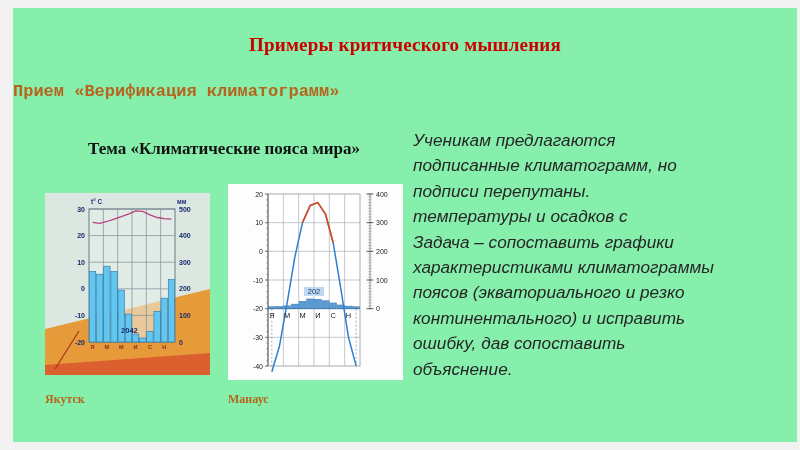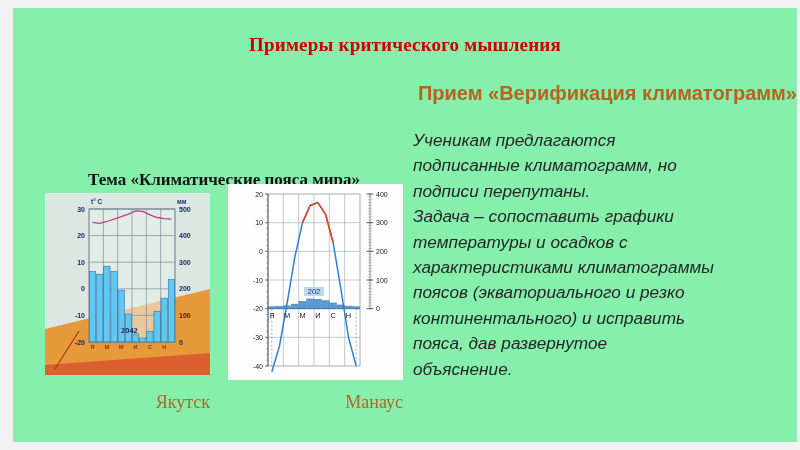--- a/index.html
+++ b/index.html
@@ -19,49 +19,48 @@
   .title{
     position:absolute; left:0; top:26px; width:784px;
     text-align:center;
     font-family:"Liberation Serif", serif;
     font-weight:bold; font-size:19px;
     color:#cc0000;
     letter-spacing:.2px;
   }
   .subtitle{
     position:absolute; left:0; top:74px; width:784px;
-    text-align:right;
-    font-family:Liberation Sans, sans-serif;
-    font-weight:bold; font-size:20px;
+    text-align:left;
+    font-family:Liberation Mono, monospace;
+    font-weight:bold; font-size:17px;
     color:#b5651d;
   }
   .theme{
     position:absolute; left:36px; top:131px; width:350px;
     text-align:center;
     font-family:"Liberation Serif", serif;
     font-weight:bold; font-size:17px;
     color:#111111;
-    margin-top:31px;
   }
   
   .body-text{
     position:absolute;
     left:400px; top:120px; width:340px;
     font-size:17.2px; line-height:25.4px;
     color:#262626;
     font-style:italic;
   }
   .body-text span{display:block;white-space:nowrap;}
   
   .caption{
     position:absolute;
     font-family:"Liberation Serif", serif;
-    font-weight:normal; font-size:18px;
+    font-weight:bold; font-size:12px;
     color:#b5651d;
-    text-align:right;
+    text-align:left;
   }
   .cap-left{left:32px; top:384px; width:165px;}
   .cap-right{left:215px; top:384px; width:175px;}
   
   .chart-box{position:absolute;overflow:hidden;}
   #yakutsk-figure{left:32px; top:185px; width:165px; height:202px;}
   #manaus-figure{left:215px; top:176px; width:175px; height:196px;}
   svg{display:block;}
 </style>
 </head>
@@ -70,26 +69,26 @@
 <div class="slide">
 
   <div class="title">Примеры критического мышления</div>
   <div class="subtitle">Прием «Верификация климатограмм»</div>
   <div class="theme">Тема «Климатические пояса мира»</div>
 
   <div class="body-text">
     <span>Ученикам предлагаются</span>
     <span>подписанные климатограмм, но</span>
     <span>подписи перепутаны.</span>
+    <span>температуры и осадков с</span>
     <span>Задача – сопоставить графики</span>
-    <span>температуры и осадков с</span>
     <span>характеристиками климатограммы</span>
     <span>поясов (экваториального и резко</span>
     <span>континентального) и исправить</span>
-    <span>пояса, дав развернутое</span>
+    <span>ошибку, дав сопоставить</span>
     <span>объяснение.</span>
   </div>
 
   <div class="chart-box" id="yakutsk-figure">
       <svg width="165" height="182" viewBox="0 0 165 182">
         <rect x="0" y="0" width="165" height="182" fill="#dbe7e0"></rect>
         <path d="M0,182 L0,136 L165,96 L165,182 Z" fill="#e8962f" opacity="0.95"></path>
         <path d="M0,182 L0,172 L165,160 L165,182 Z" fill="#d9552e" opacity="0.85"></path>
         <path d="M10,176 L34,138" stroke="#a8331c" stroke-width="1.2" fill="none"></path>
         <rect x="44" y="16" width="86" height="133" fill="#e7f0ec" opacity="0.55"></rect>

